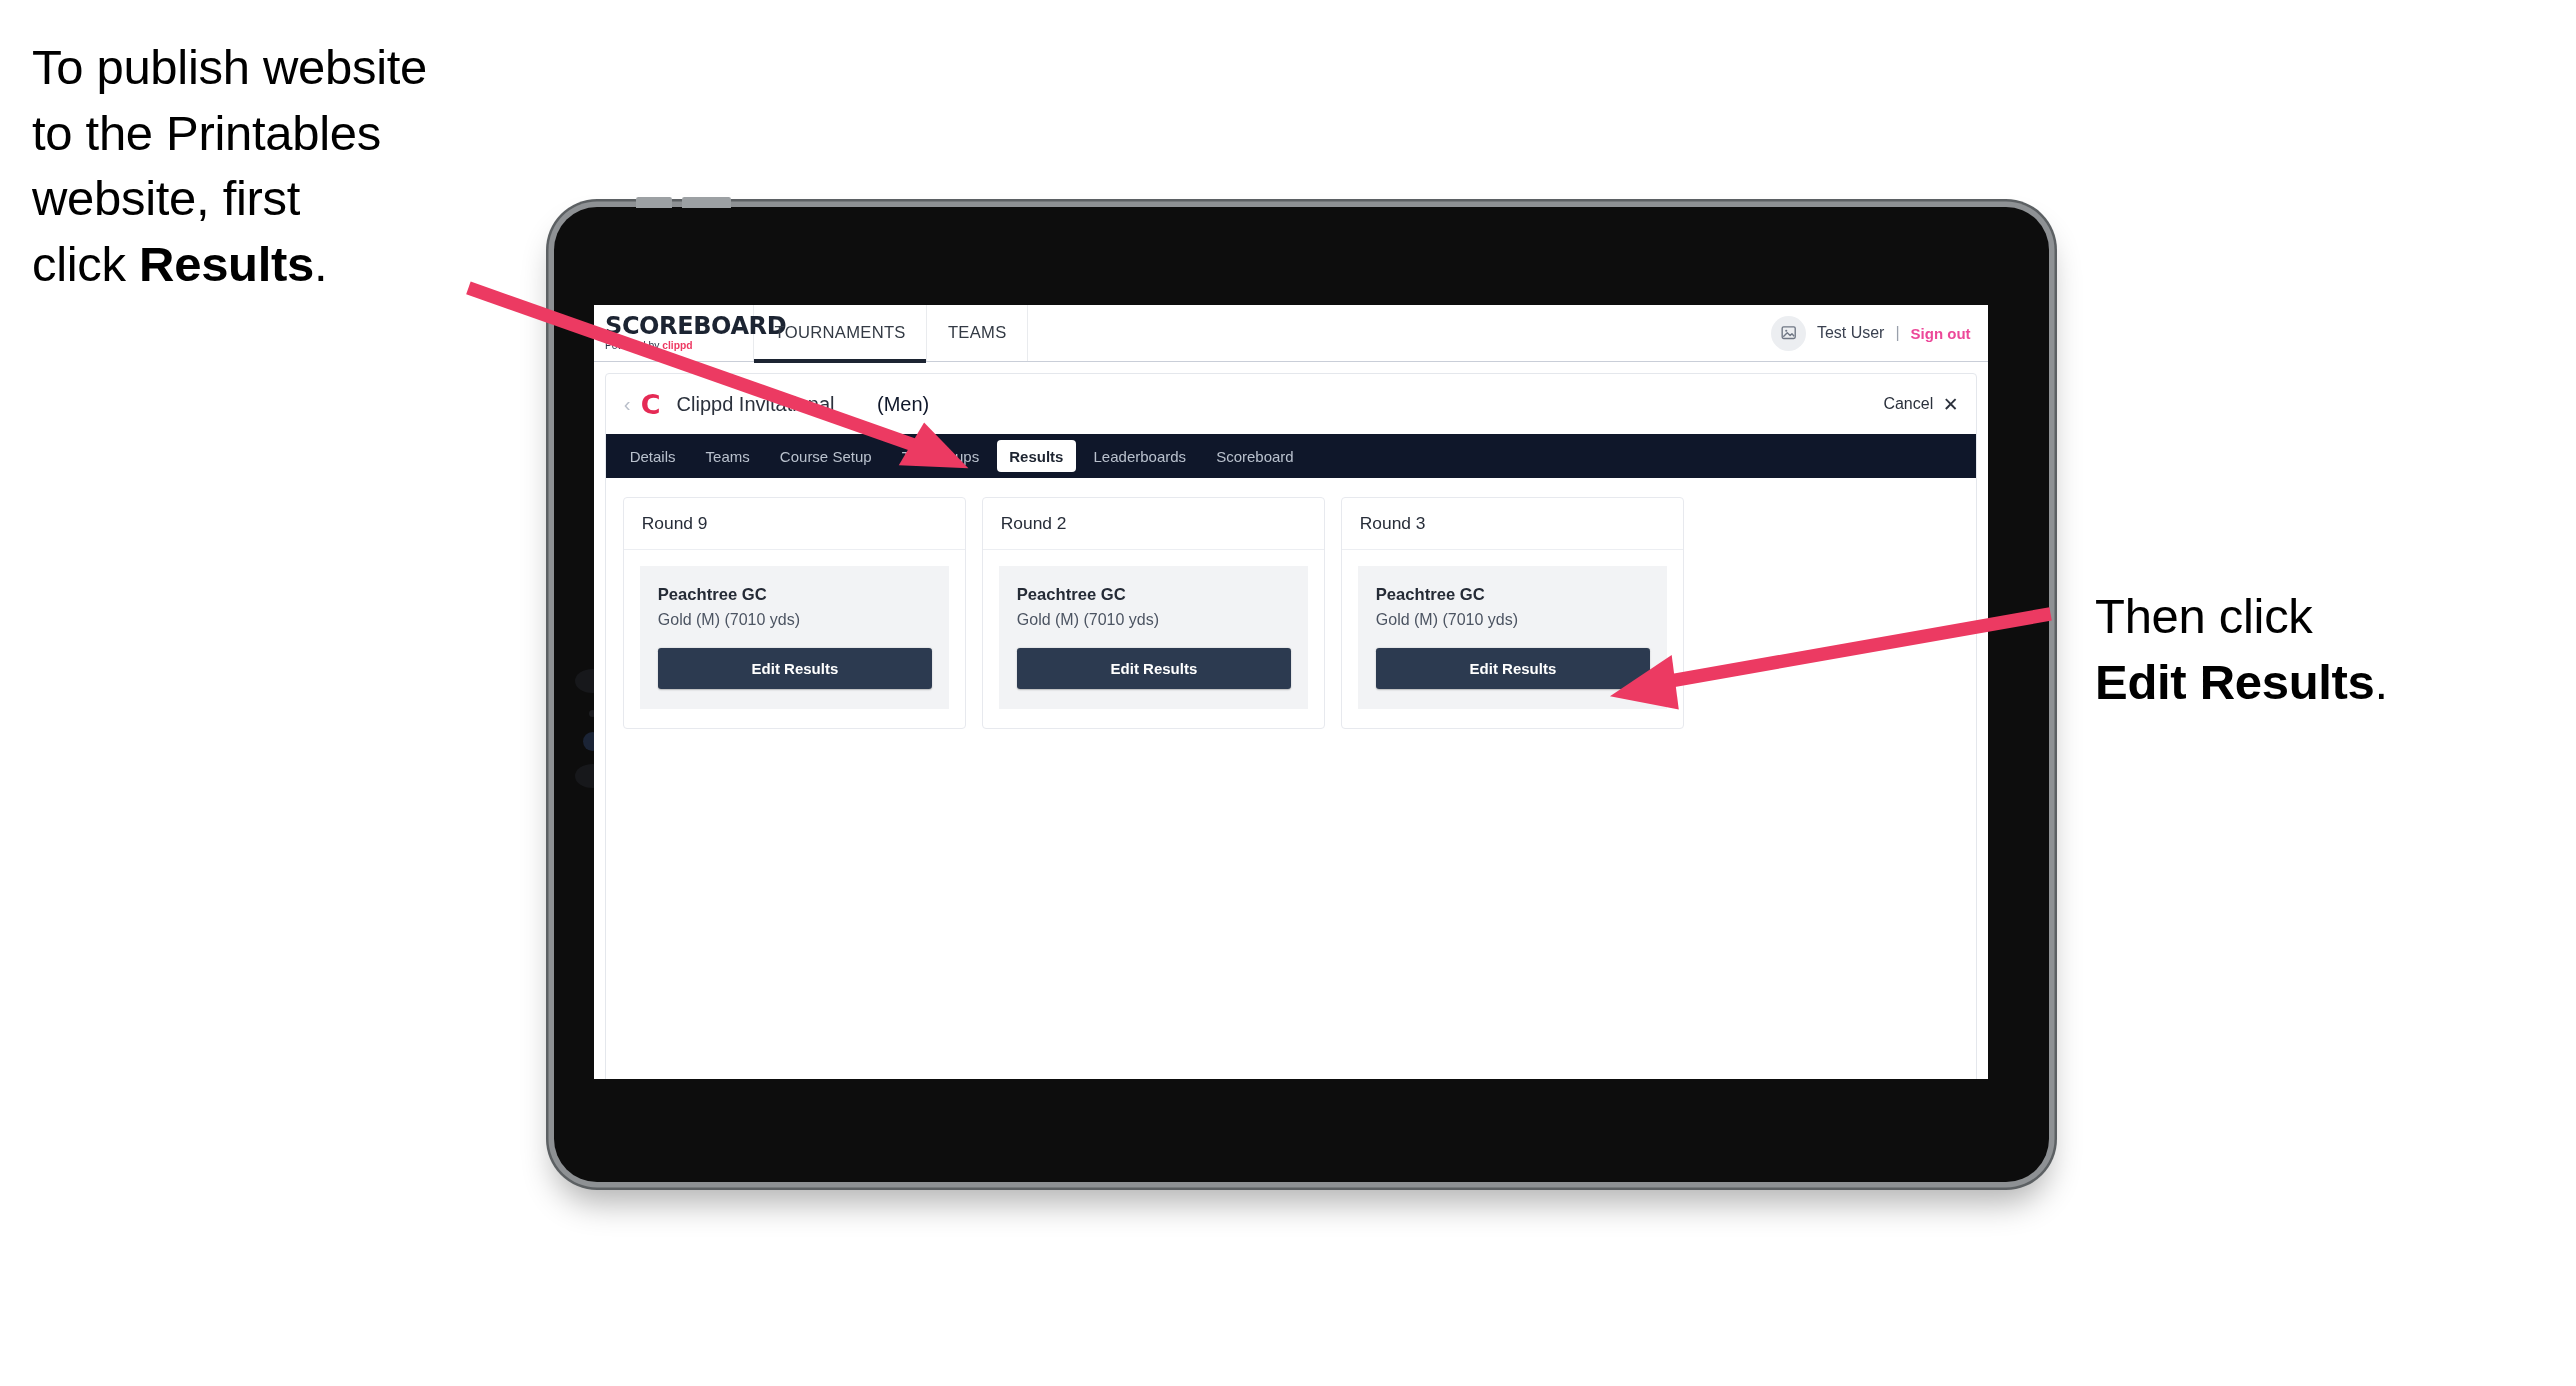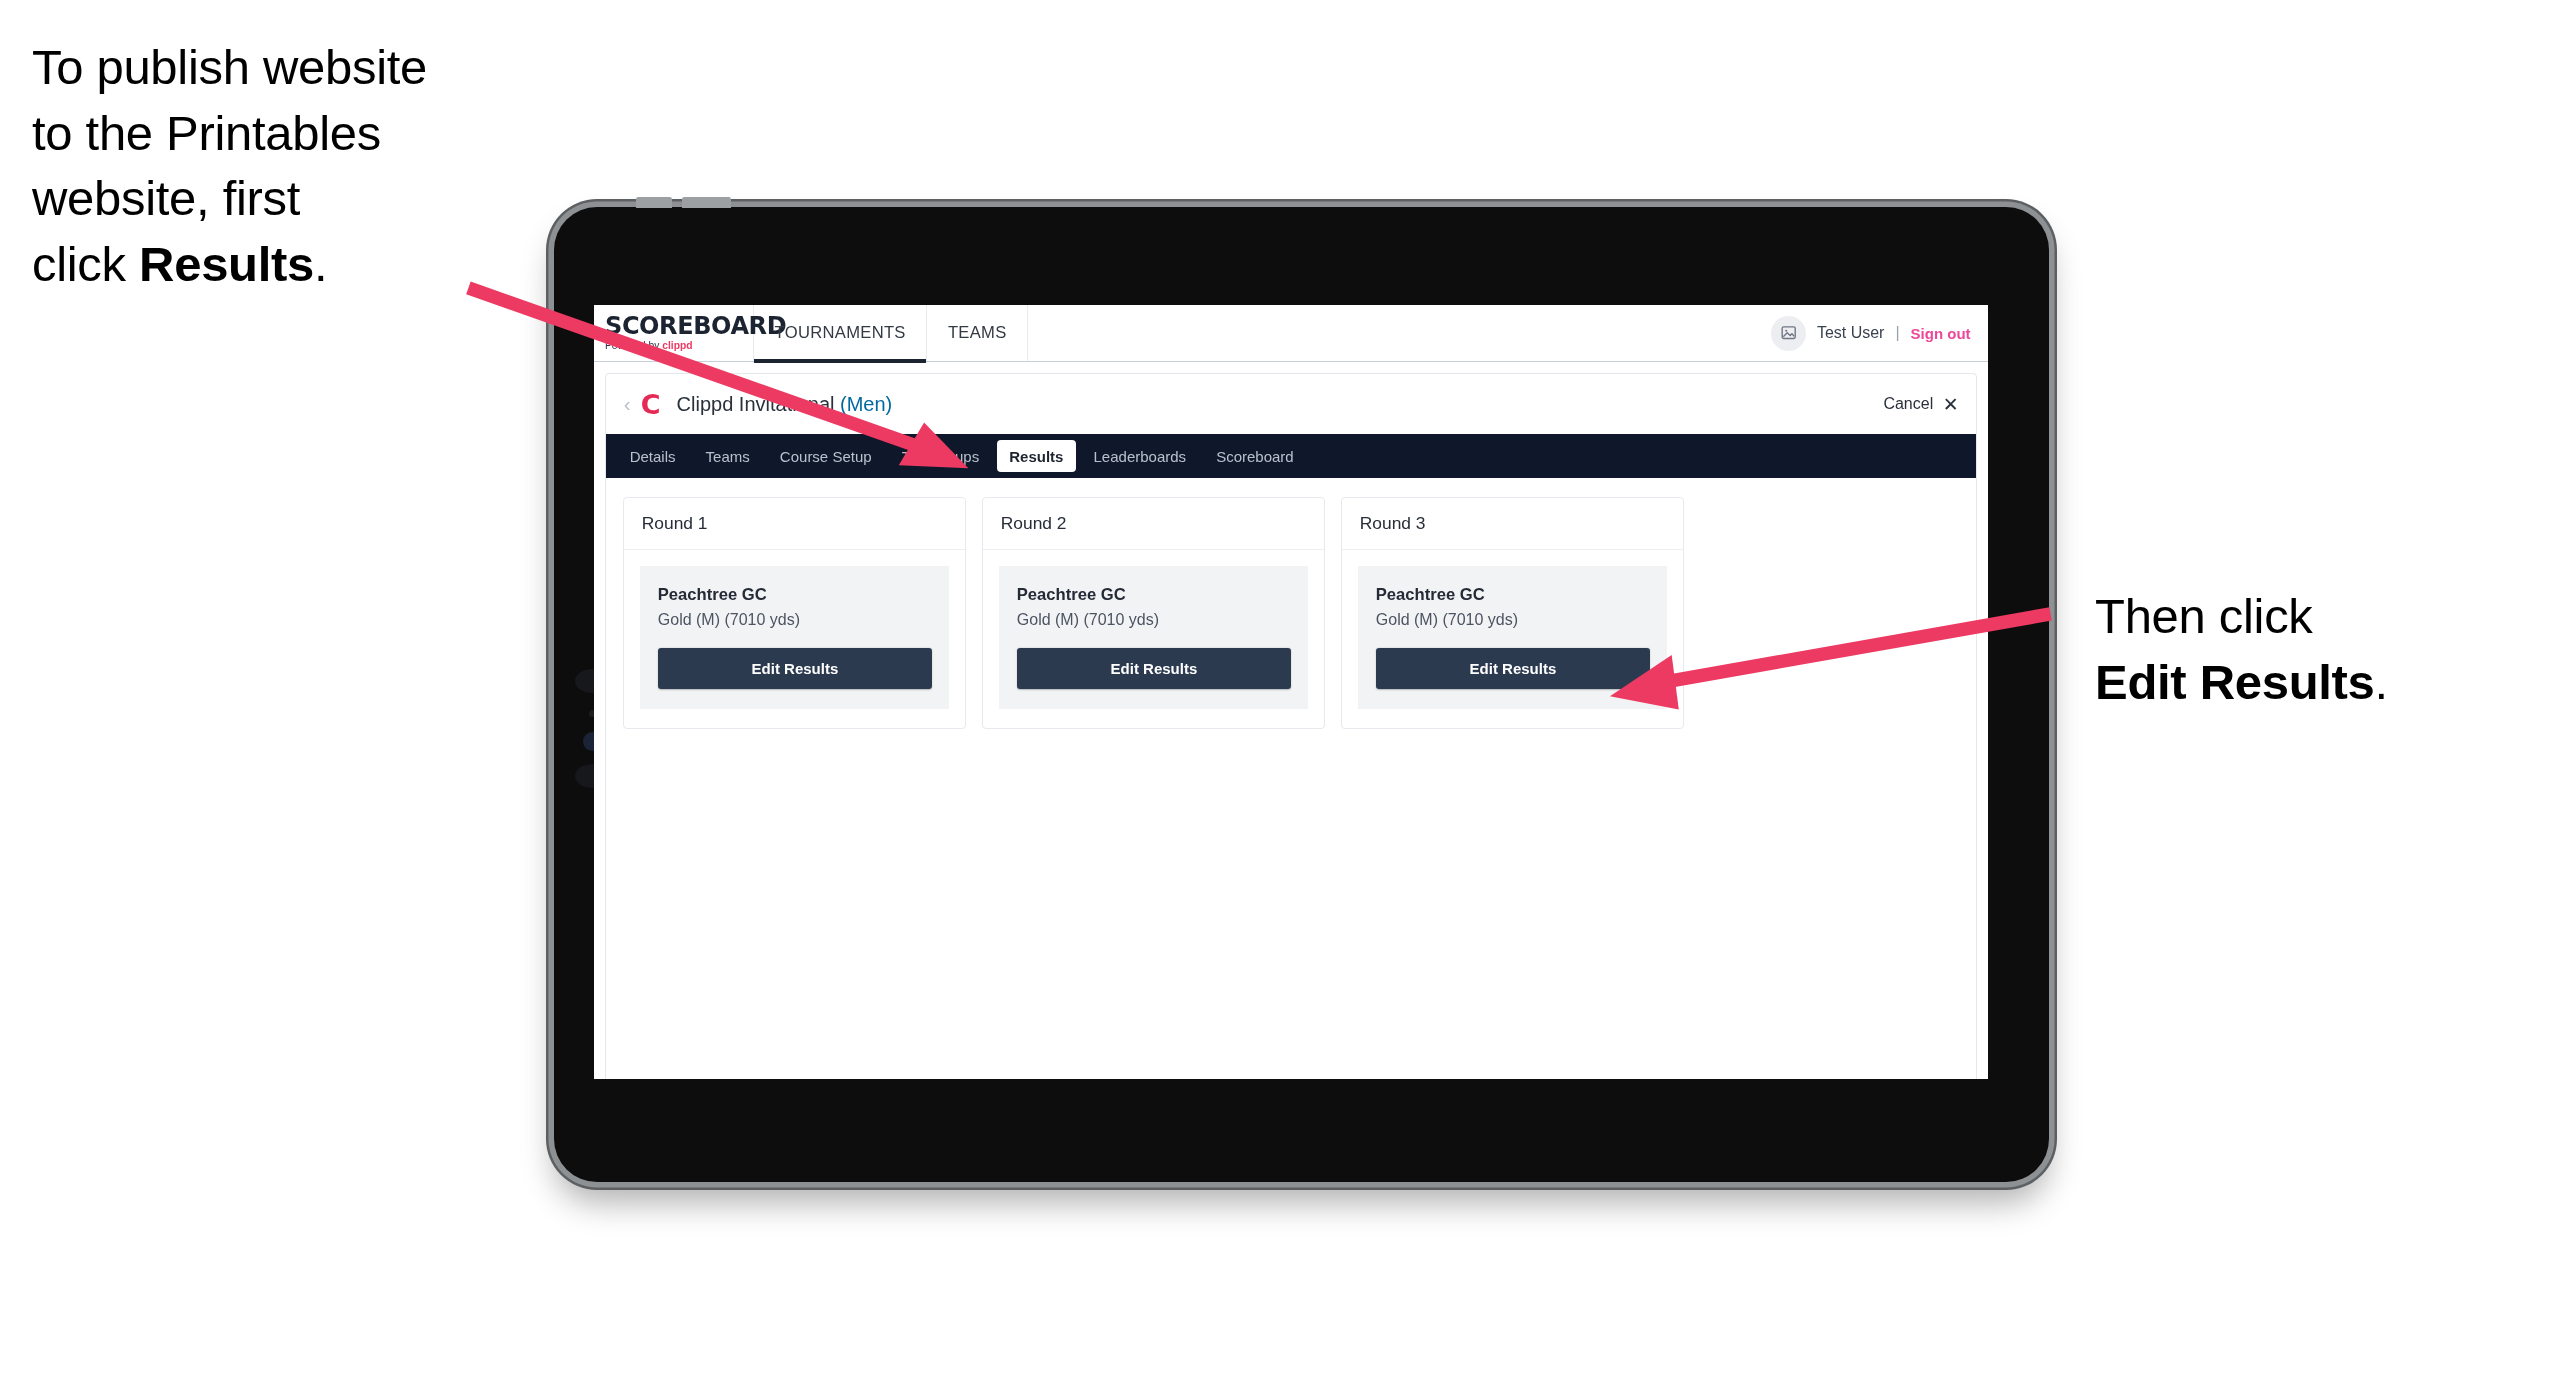--- a/index.html
+++ b/index.html
@@ -128,21 +128,21 @@
   }
   .chev {
     color: #b8bec9; font-size: 20.6px; width: 20.6px; text-align: center;
   }
   .logo-c {
     font-family: "DejaVu Sans", sans-serif;
     color: #e52a55; font-weight: 700; font-size: 27px;
     margin: 0 16px 0 3.2px; line-height: 1;
   }
   .tourn-title { font-size: 20px; color: #2b313c; }
-  .tourn-title .muted { color: #0369a1; }
+  .tourn-title .muted { color: #0f172a; margin-left: 37px; }
   .cancel {
     margin-left: auto; display: flex; align-items: center; gap: 9.5px;
     font-size: 16px; color: #2b313c; cursor: pointer;
   }
   .cancel .x { font-size: 19px; line-height: 1; }
 
   
   #tabs {
     background: #0f172a;
     height: 44px;
@@ -262,21 +262,21 @@
           <div class="tab"><span>Course Setup</span></div>
           <div class="tab"><span>Tee Groups</span></div>
           <div class="tab active"><span>Results</span></div>
           <div class="tab"><span>Leaderboards</span></div>
           <div class="tab"><span>Scoreboard</span></div>
         </div>
 
         <div id="rounds">
 
           <div class="round-card">
-            <div class="round-head">Round 1</div>
+            <div class="round-head">Round 9</div>
             <div class="round-body">
               <div class="course-box">
                 <div class="course-name">Peachtree GC</div>
                 <div class="course-tee">Gold (M) (7010 yds)</div>
                 <button class="edit-btn">Edit Results</button>
               </div>
             </div>
           </div>
 
           <div class="round-card">

